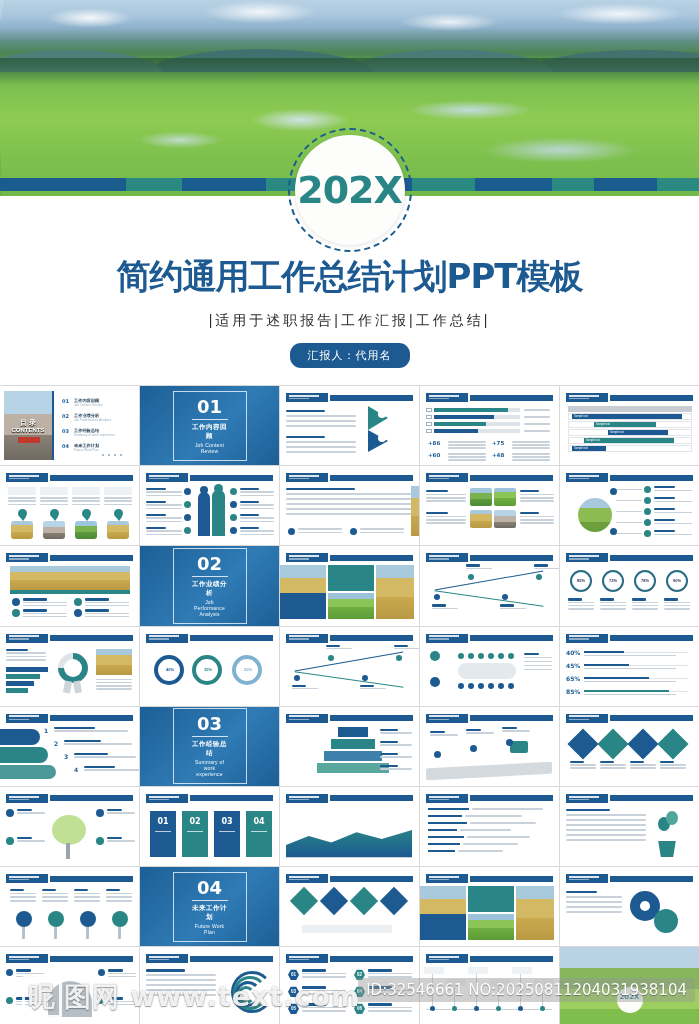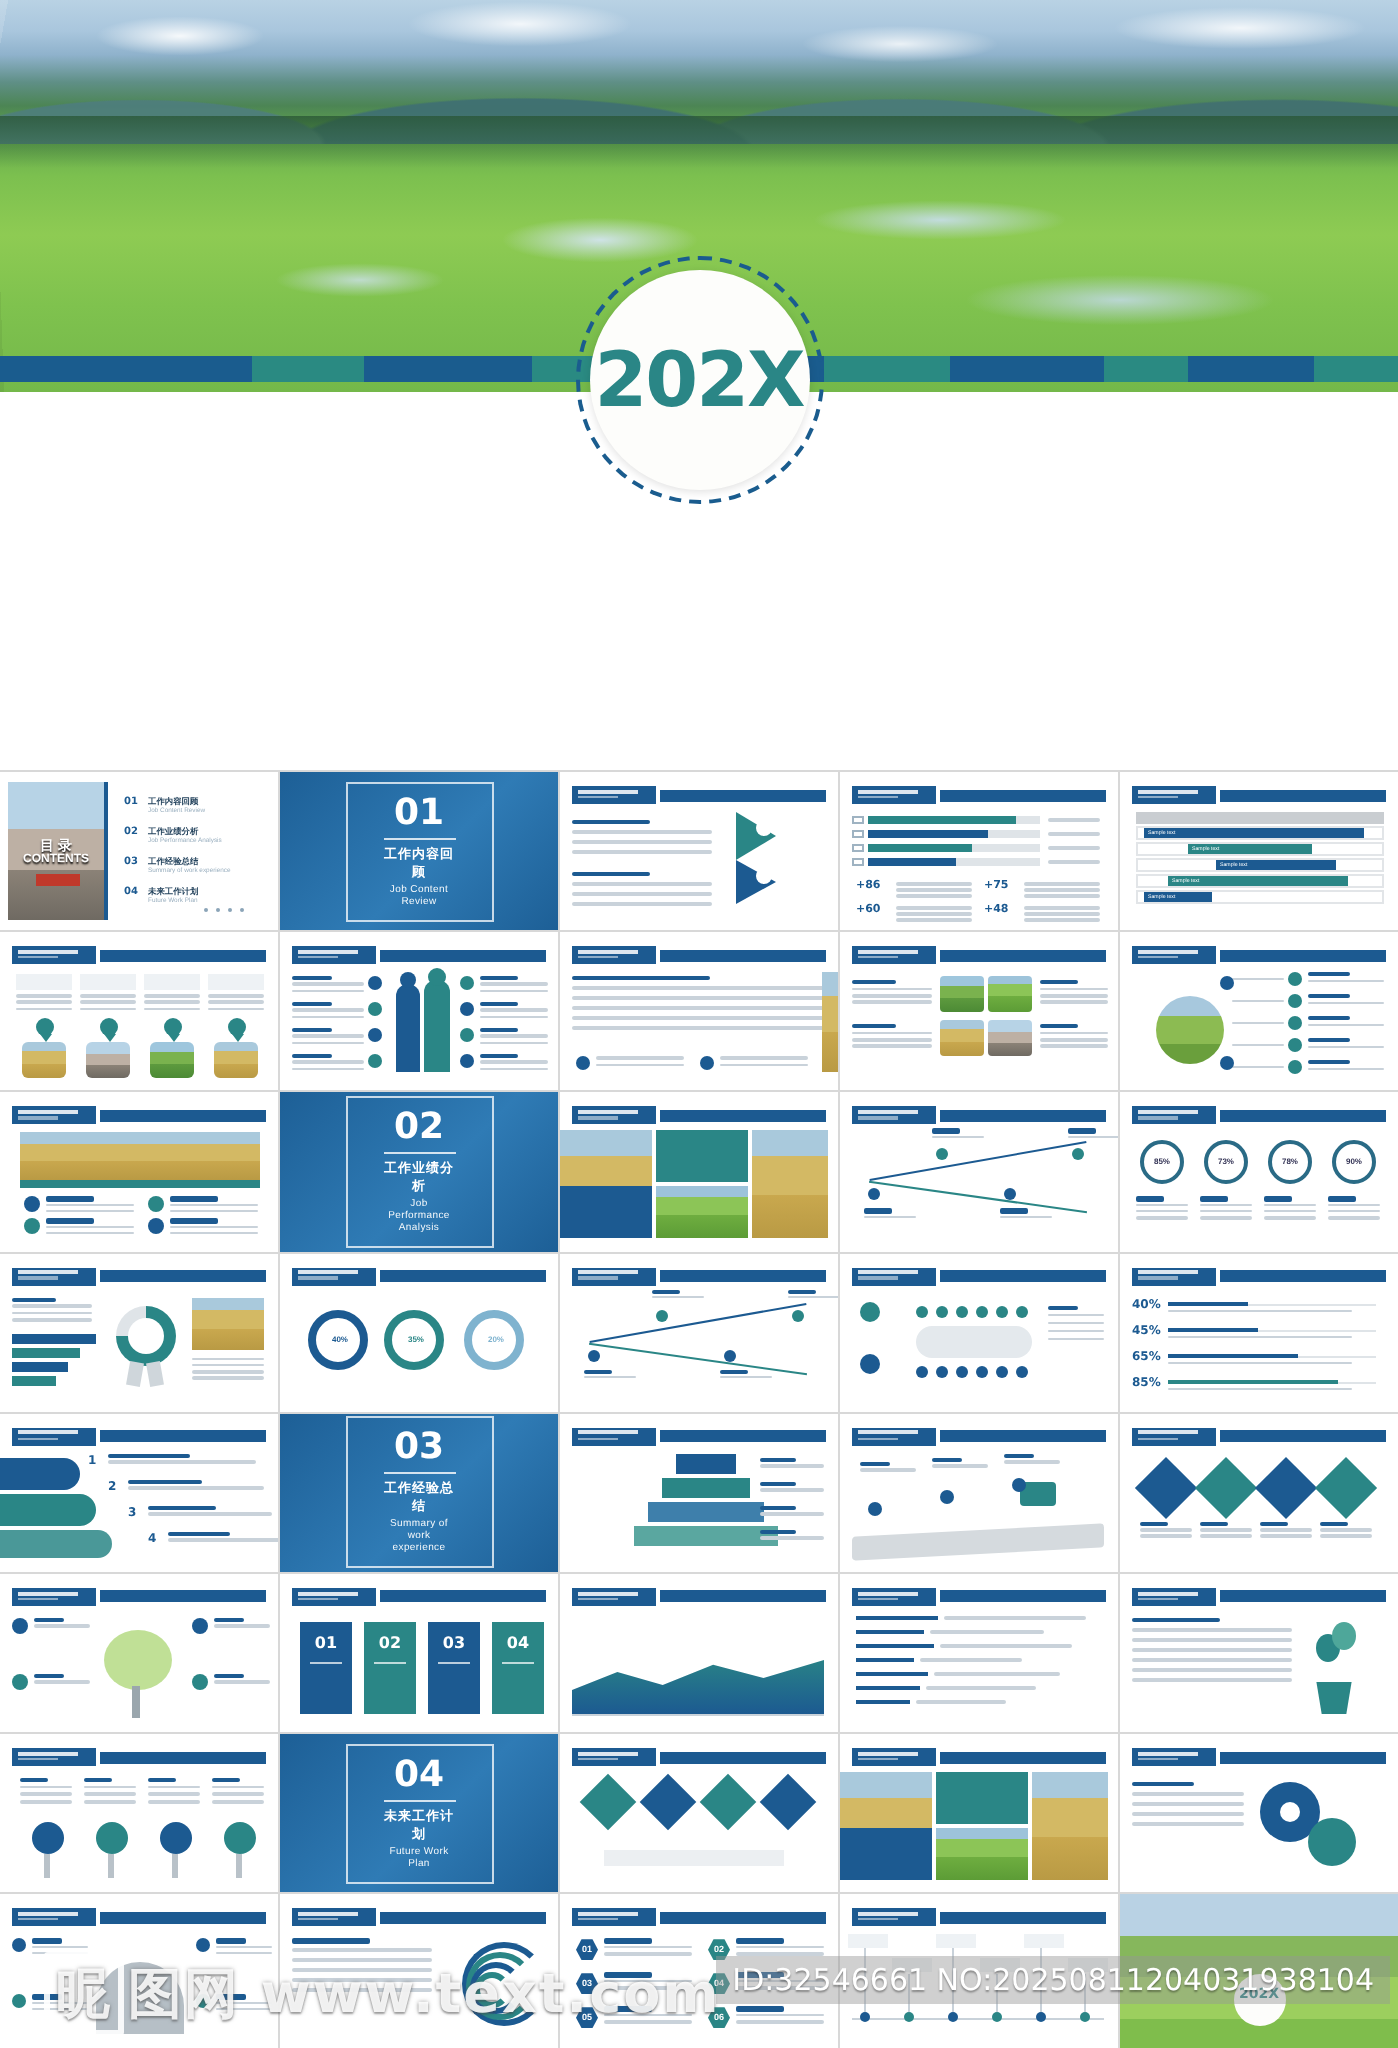--- a/index.html
+++ b/index.html
@@ -211,20 +211,27 @@
       <i style="background: rgb(42, 138, 130); flex: 6 1 0%;"></i>
     </div>
 
   <div class="year-badge">
     <div class="dashring"></div>
     <div class="disc">
       <span class="year-text">202X</span>
     </div>
   </div>
 
+  <div class="hero-body">
+    <div class="main-title">简约通用工作总结计划PPT模板</div>
+    <div class="subtitle">|适用于述职报告|工作汇报|工作总结|</div>
+    <div class="presenter-wrap">
+      <span class="presenter">汇报人：代用名</span>
+    </div>
+  </div>
 </div>
 
 <div class="grid" id="thumb-grid">
     <div class="slide">
       <div class="ph road" style="position: absolute; left: 4px; top: 5px; width: 48px; height: 69px;"></div>
       <div style="position: absolute; left: 52px; top: 5px; width: 2px; height: 69px; background: rgb(28, 90, 145);"></div>
       <div style="position: absolute; left: 8px; top: 32px; width: 40px; text-align: center; font-size: 7px; font-weight: bold; color: rgb(255, 255, 255); text-shadow: rgb(0, 0, 0) 0px 1px 1px;">目 录</div>
       <div style="position: absolute; left: 6px; top: 41px; width: 44px; text-align: center; font-size: 6px; font-weight: bold; color: rgb(255, 255, 255); text-shadow: rgb(0, 0, 0) 0px 1px 1px;">CONTENTS</div>
       <div style="position: absolute; left: 18px; top: 51px; width: 22px; height: 6px; background: rgb(192, 57, 43);"></div>
       <div style="position: absolute; left: 62px; top: 12px; font-size: 5px; font-weight: bold; color: rgb(28, 90, 145); font-family: &quot;DejaVu Sans&quot;, sans-serif;">01</div>

